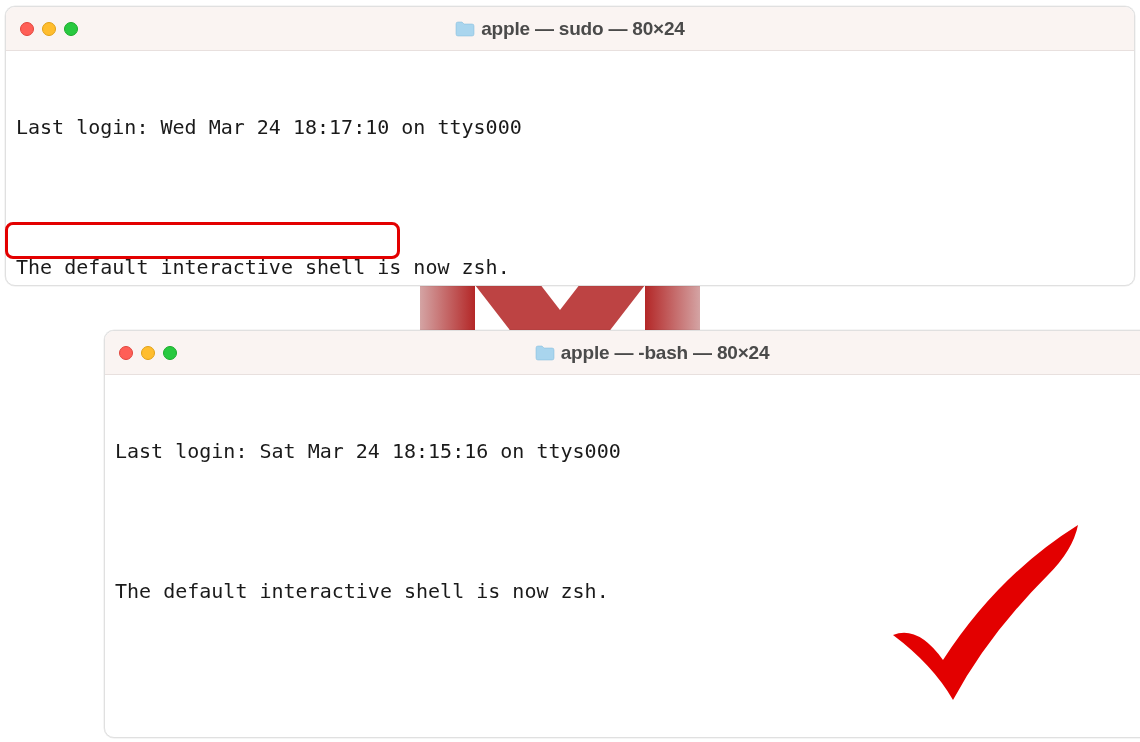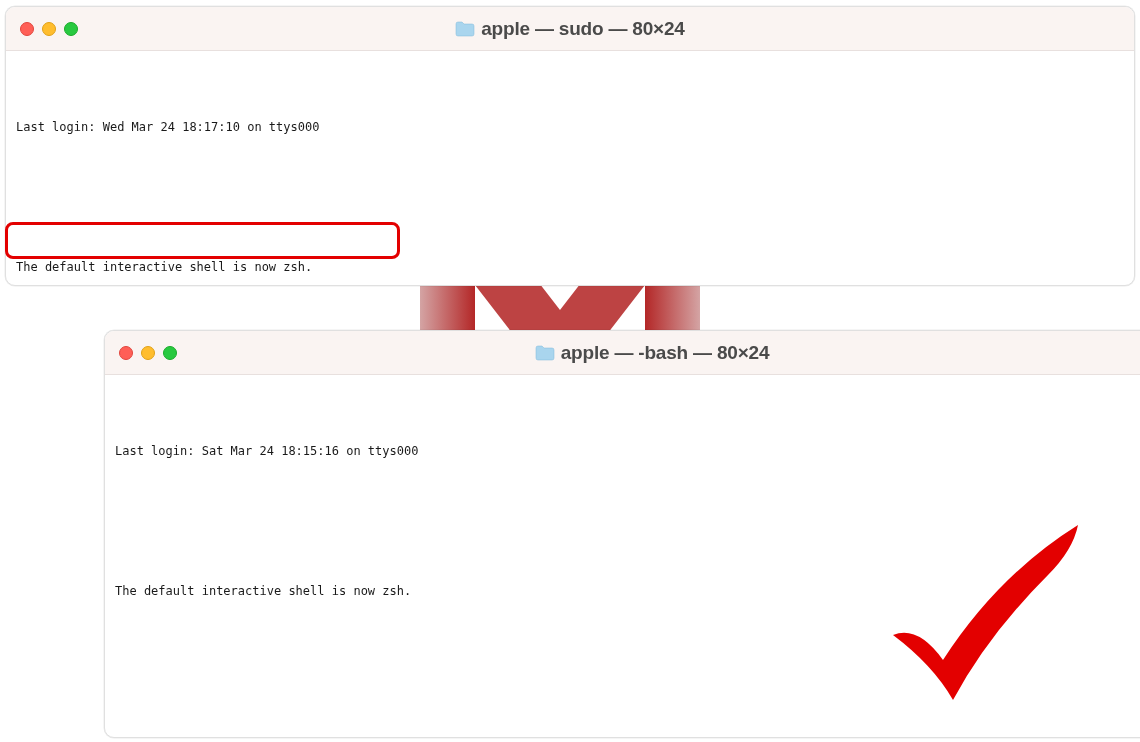--- a/index.html
+++ b/index.html
@@ -57,21 +57,21 @@
       letter-spacing: -0.2px;
     }
     .folder-icon {
       width: 20px;
       height: 16px;
       flex-shrink: 0;
     }
     .term-body {
       padding: 6px 10px 10px 10px;
       font-family: "SF Mono", ui-monospace, Menlo, Monaco, Consolas, monospace;
-      font-size: 12px;
+      font-size: 20px;
       line-height: 28px;
       color: #1a1a1a;
       white-space: pre;
       position: relative;
     }
     .term-line { white-space: pre; }
     .red-highlight {
       position: absolute;
       border: 3px solid #e30000;
       border-radius: 8px;

